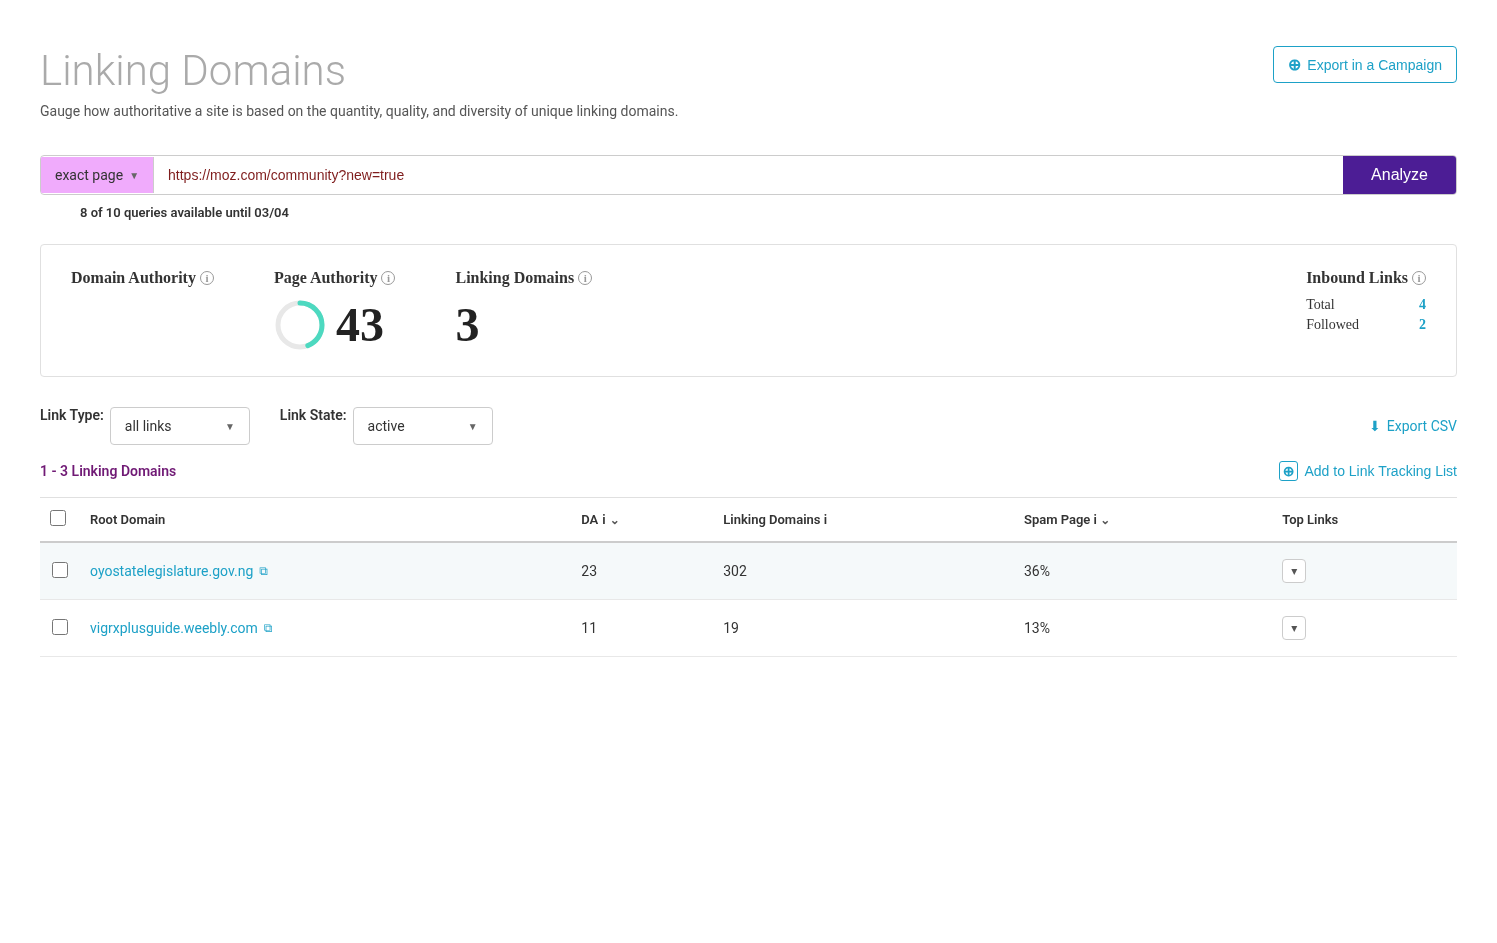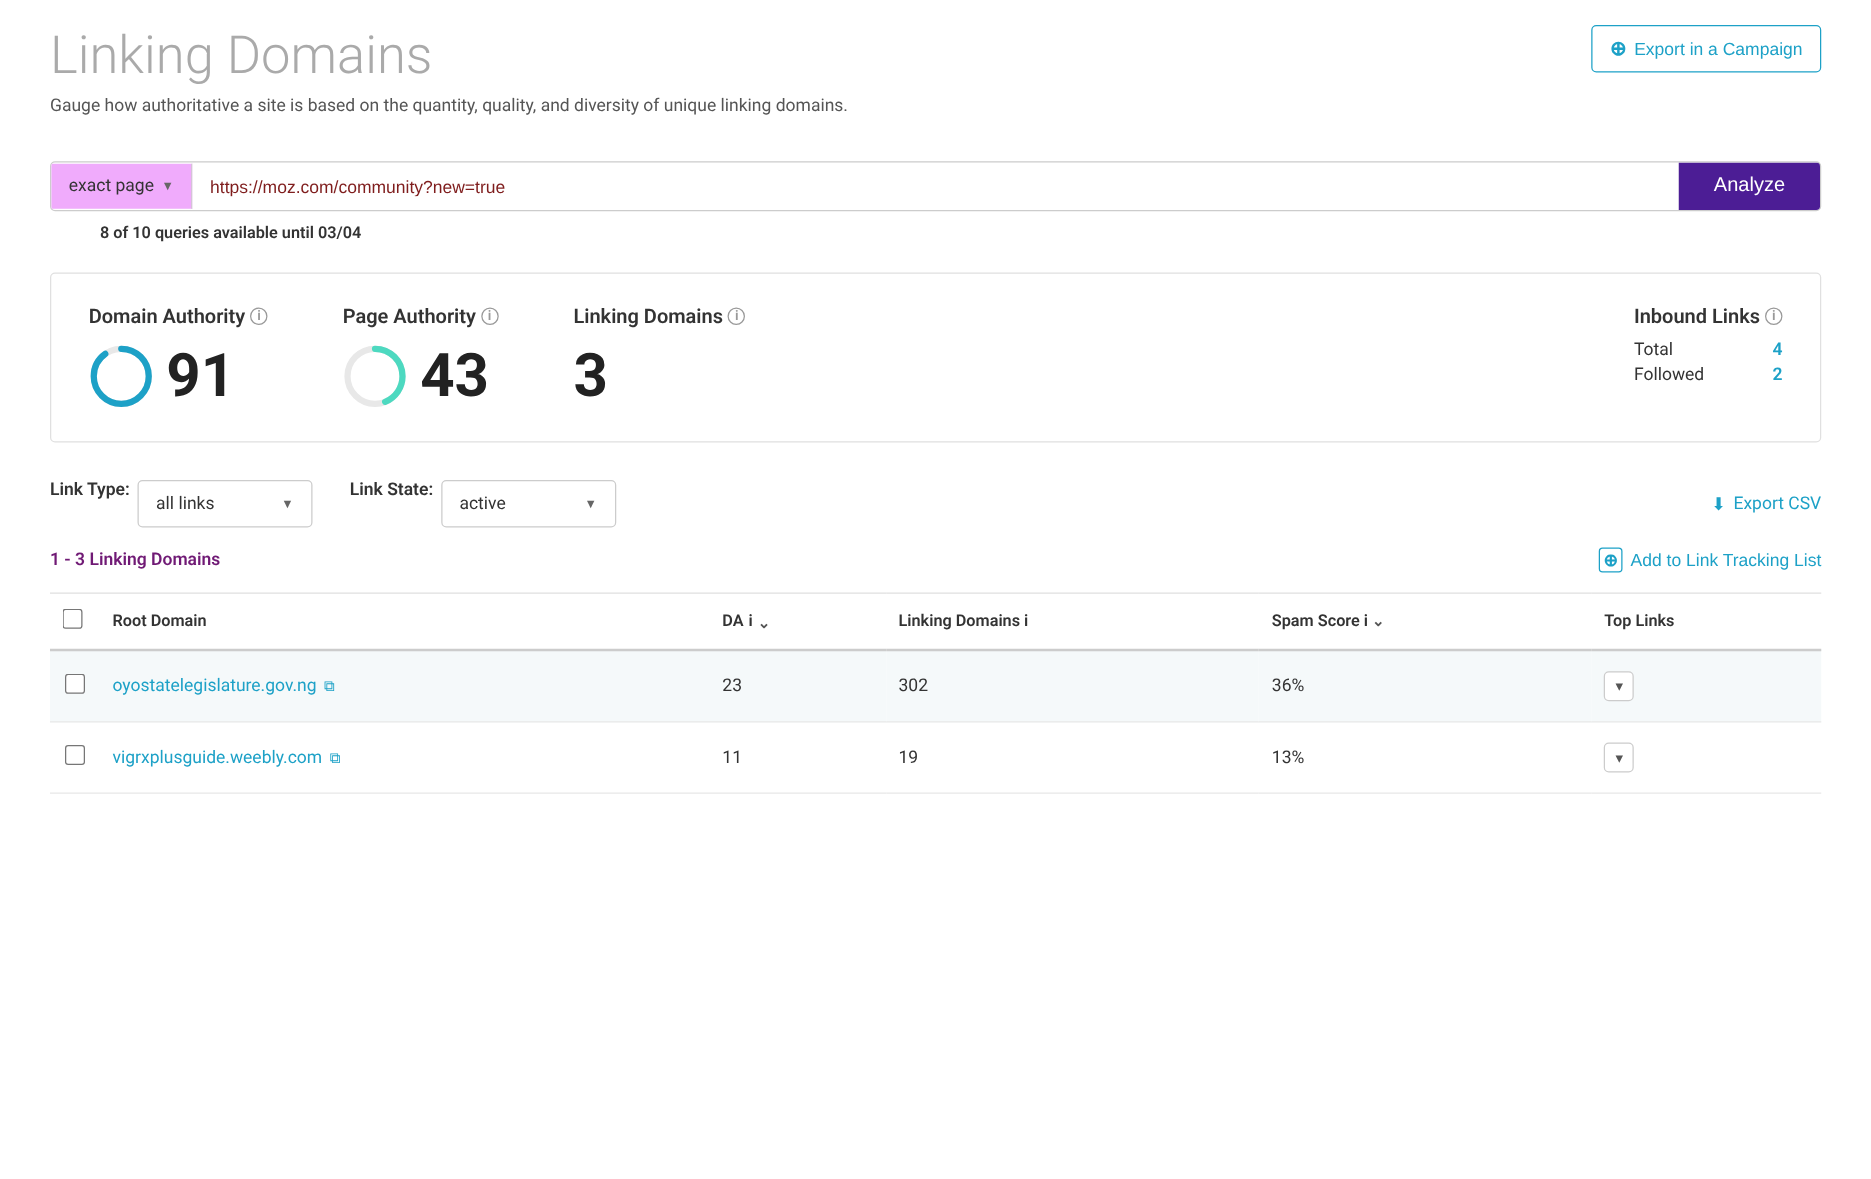--- a/index.html
+++ b/index.html
@@ -1,39 +1,39 @@
 <!DOCTYPE html>
 <html><head>
   <meta charset="utf-8">
   <style>
     * { box-sizing: border-box; margin: 0; padding: 0; }
     body { font-family: -apple-system, BlinkMacSystemFont, 'Segoe UI', Roboto, sans-serif; background: #fff; color: #333; font-size: 14px; }
 
-    .page-container { padding: 20px 40px; max-width: 1497px; }
+    .page-container { padding: 46px 40px; max-width: 1497px; }
 
     .page-title { font-size: 42px; font-weight: 300; color: #aaa; margin-bottom: 8px; }
     .page-subtitle { font-size: 14px; color: #555; margin-bottom: 16px; }
 
     .header-row { display: flex; justify-content: space-between; align-items: flex-start; margin-bottom: 20px; }
     .header-left { flex: 1; }
 
     .track-campaign-btn { display: flex; align-items: center; gap: 6px; color: #1da1c7; border: 1.5px solid #1da1c7; border-radius: 4px; padding: 8px 14px; background: #fff; cursor: pointer; font-size: 14px; white-space: nowrap; }
     .track-campaign-btn .plus-icon { font-size: 16px; font-weight: bold; }
 
     .search-row { display: flex; align-items: center; gap: 0; margin-bottom: 10px; border: 1.5px solid #ccc; border-radius: 4px; overflow: hidden; }
     .scope-dropdown { display: flex; align-items: center; gap: 6px; padding: 10px 14px; background: #f0abfc; border-right: 1.5px solid #ccc; cursor: pointer; font-size: 14px; white-space: nowrap; }
     .scope-dropdown .chevron { font-size: 10px; color: #666; }
     .url-input { flex: 1; border: none; outline: none; padding: 10px 14px; font-size: 14px; color: #7f1d1d; }
     .analyze-btn { background: #4c1d95; color: #fff; border: none; padding: 10px 28px; font-size: 16px; cursor: pointer; font-weight: 500; }
 
     .queries-info { font-size: 13px; font-weight: 600; color: #333; margin-bottom: 24px; margin-left: 40px; }
 
     .metrics-card { border: 1.5px solid #e0e0e0; border-radius: 4px; padding: 24px 30px; display: flex; align-items: flex-start; gap: 60px; margin-bottom: 30px; }
 
-    .metric-block { display: flex; flex-direction: column; }
+    .metric-block { display: flex; flex-direction: column; font-family: Liberation Serif, serif; }
     .metric-title { font-size: 16px; font-weight: 600; color: #333; margin-bottom: 10px; display: flex; align-items: center; gap: 4px; }
     .metric-title .info-icon { font-size: 11px; color: #999; border: 1px solid #999; border-radius: 50%; width: 14px; height: 14px; display: inline-flex; align-items: center; justify-content: center; }
     .metric-value-row { display: flex; align-items: center; gap: 10px; }
     .metric-number { font-size: 48px; font-weight: 700; color: #222; }
 
     
     .gauge-circle { width: 52px; height: 52px; position: relative; flex-shrink: 0; }
     .gauge-circle svg { width: 100%; height: 100%; transform: rotate(-90deg); }
     .gauge-bg { fill: none; stroke: #e8e8e8; stroke-width: 5; }
     .gauge-fill-blue { fill: none; stroke: #1da1c7; stroke-width: 5; stroke-linecap: round; }
@@ -110,29 +110,20 @@
   </div>
 
   <div class="queries-info">8 of 10 queries available until 03/04</div>
 
   <div class="metrics-card">
 
     <div class="metric-block">
       <div class="metric-title">
         <span>Domain Authority</span>
         <span class="info-icon">i</span>
-      </div>
-      <div class="metric-value-row">
-        <div class="gauge-circle">
-          <svg viewBox="0 0 52 52">
-            <circle class="gauge-bg" cx="26" cy="26" r="22"></circle>
-            <circle class="gauge-fill-blue" cx="26" cy="26" r="22" stroke-dasharray="138.2 138.2" stroke-dashoffset="13.8"></circle>
-          </svg>
-        </div>
-        <span class="metric-number">91</span>
       </div>
     </div>
 
     <div class="metric-block">
       <div class="metric-title">
         <span>Page Authority</span>
         <span class="info-icon">i</span>
       </div>
       <div class="metric-value-row">
         <div class="gauge-circle">
@@ -217,21 +208,21 @@
             <span>DA</span>
             <span class="info-icon">i</span>
             <span class="sort-arrow">⌄</span>
           </div>
         </th>
         <th>
           <span>Linking Domains</span>
           <span class="info-icon">i</span>
         </th>
         <th>
-          <span>Spam Score</span>
+          <span>Spam Page</span>
           <span class="info-icon">i</span>
           <span class="sort-arrow">⌄</span>
         </th>
         <th>
           <span>Top Links</span>
         </th>
       </tr>
     </thead>
     <tbody id="table-body">
     <tr class="table-data-row">

